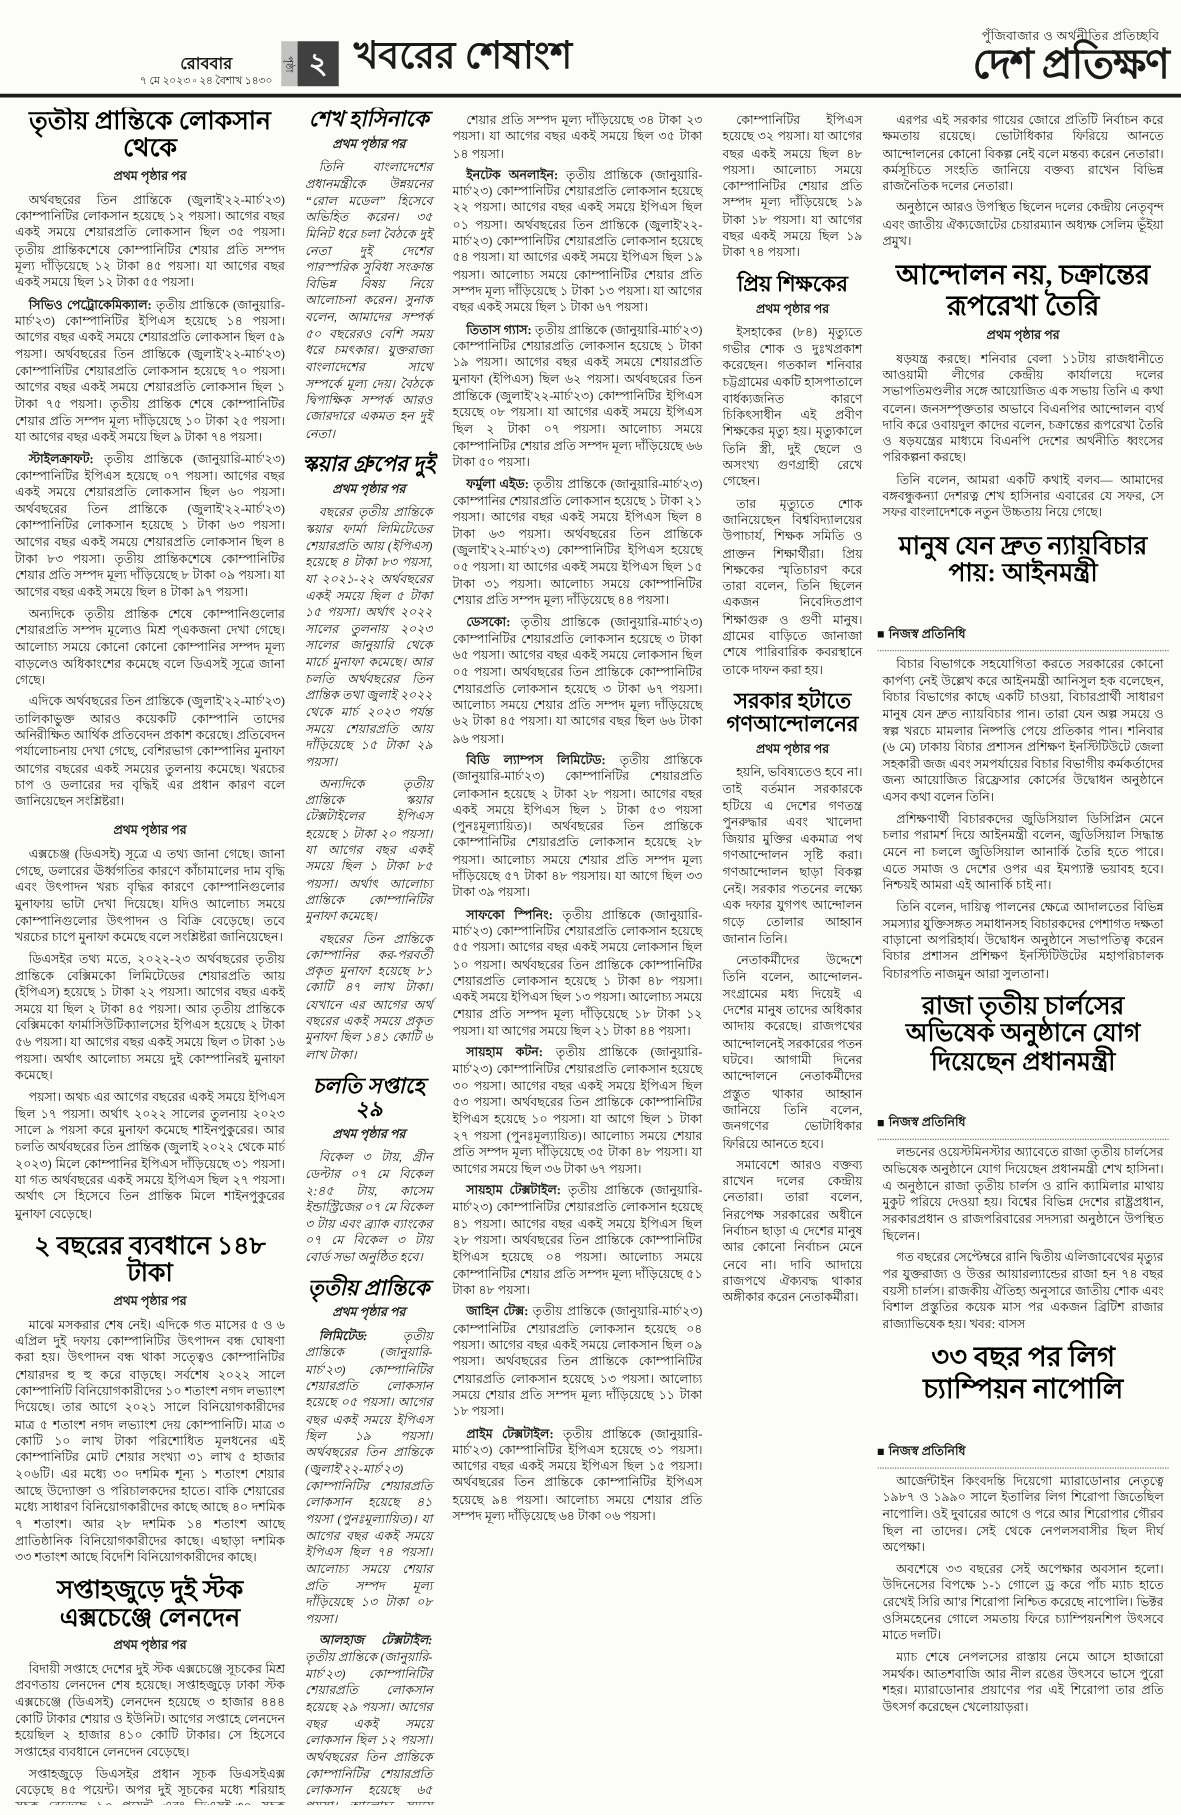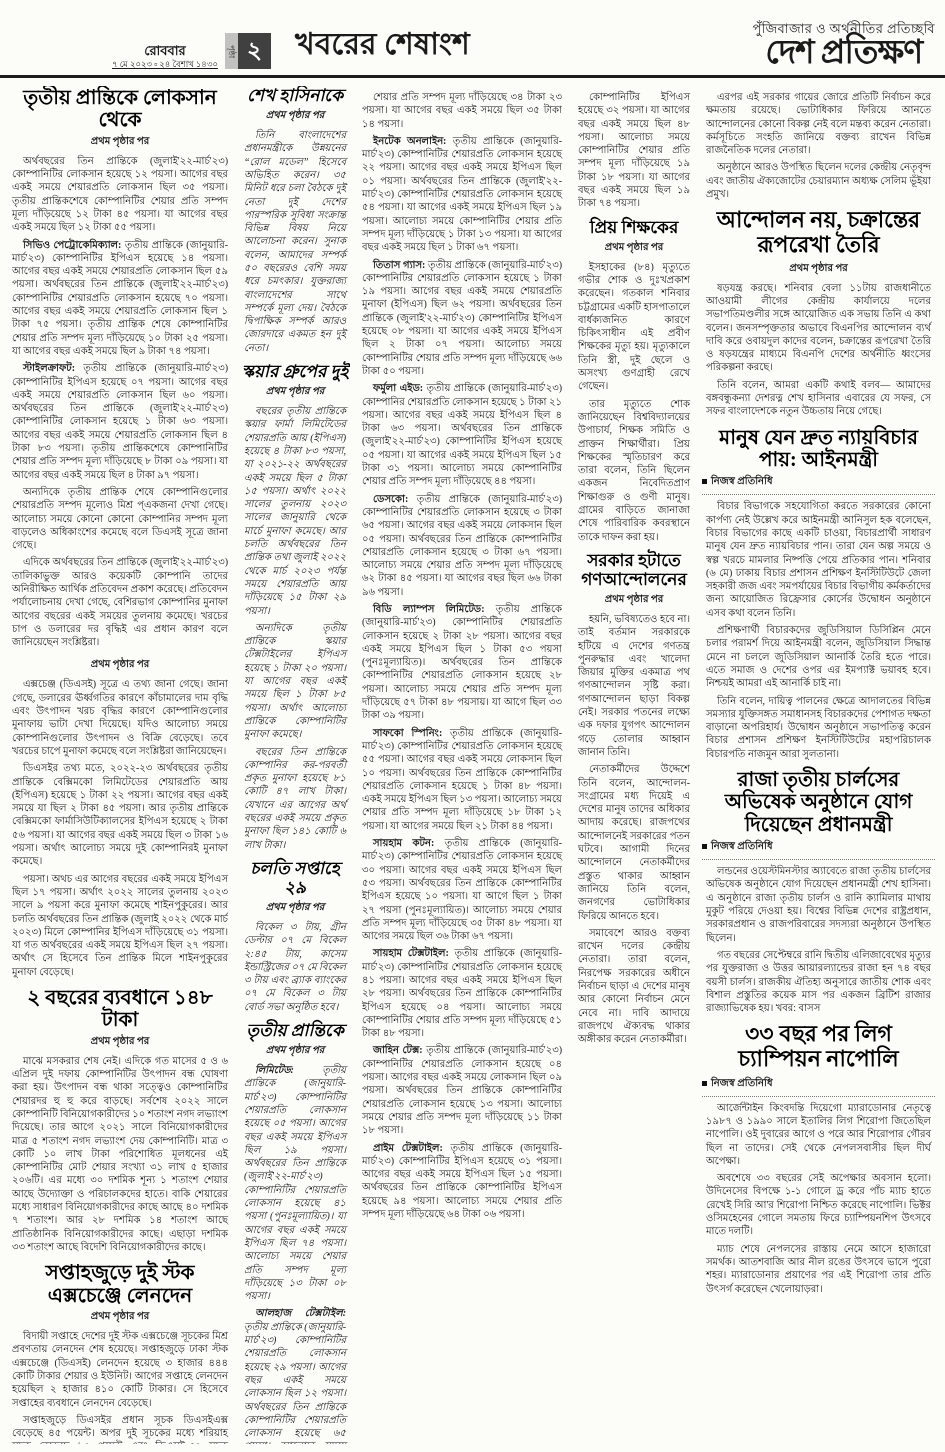--- a/index.html
+++ b/index.html
@@ -8,51 +8,51 @@
     font-family:"Liberation Serif","DejaVu Serif",serif;
     overflow:hidden;position:relative;box-sizing:border-box;
   }
   
   header{
     display:flex;align-items:flex-end;box-sizing:border-box;
     padding:22px 10px 6px 10px;border-bottom:3px solid #1c1c1c;height:78px;
   }
   .date-block{margin-left:102px;text-align:center;line-height:1.05;}
   .weekday{font-size:13px;font-weight:bold;}
-  .date-line{font-size:8.5px;margin-top:2px;white-space:nowrap;text-decoration:underline;}
+  .date-line{font-size:8.5px;margin-top:2px;white-space:nowrap;}
   .page-unit{display:flex;margin-left:7px;}
   .page-strip{
     width:13px;height:36px;background:#c2c2c0;color:#222;
     writing-mode:vertical-rl;font-size:8px;display:flex;align-items:center;justify-content:center;
   }
   .page-num{
     width:33px;height:36px;background:#404040;color:#fff;font-size:23px;font-weight:bold;
     display:flex;align-items:center;justify-content:center;
   }
-  .section-title{font-size:30px;font-weight:800;margin:0 0 -2px 24px;white-space:nowrap;}
+  .section-title{font-size:30px;font-weight:800;margin:0 0 -2px 12px;white-space:nowrap;}
   .masthead{margin-left:auto;text-align:center;line-height:1;}
-  .tagline{font-size:13px;letter-spacing:.4px;margin-bottom:1px;color:#222;}
+  .tagline{font-size:10px;letter-spacing:.4px;margin-bottom:1px;color:#222;}
   .brand{font-size:33px;font-weight:900;letter-spacing:-1px;white-space:nowrap;}
   
   .content{display:flex;gap:8px;padding:8px;box-sizing:border-box;height:1374px;}
   .track{overflow:hidden;height:100%;}
   .col-1{width:224px;}
   .col-2{width:110px;font-style:italic;}
   .col-3{width:208px;}
   .col-4{width:120px;}
   .col-5{width:233px;}
   article{margin-bottom:8px;}
   h2{margin:0;text-align:center;font-weight:800;color:#000;}
   .h-lg{font-size:20px;line-height:1.12;}
   .h-md{font-size:17px;line-height:1.12;}
   .h-xl{font-size:22px;line-height:1.12;}
   .kicker{text-align:center;font-size:10px;font-weight:bold;margin:2px 0 3px;}
   .byline{
     display:flex;align-items:center;gap:4px;font-size:10px;font-weight:bold;
-    padding:3px 0 4px;border-bottom:1px dotted #777;margin-bottom:3px;
+    padding:3px 0 4px;border-bottom:1px dotted #777;margin-bottom:3px;margin-top:26px;
   }
   .bullet{width:5px;height:5px;background:#111;display:inline-block;flex:0 0 auto;}
   p.para{
     margin:4px;font-size:10px;line-height:1.33;text-align:justify;text-indent:11px;
   }
   p.para .lead{font-weight:bold;}
 </style>
 </head>
 <body>
 

